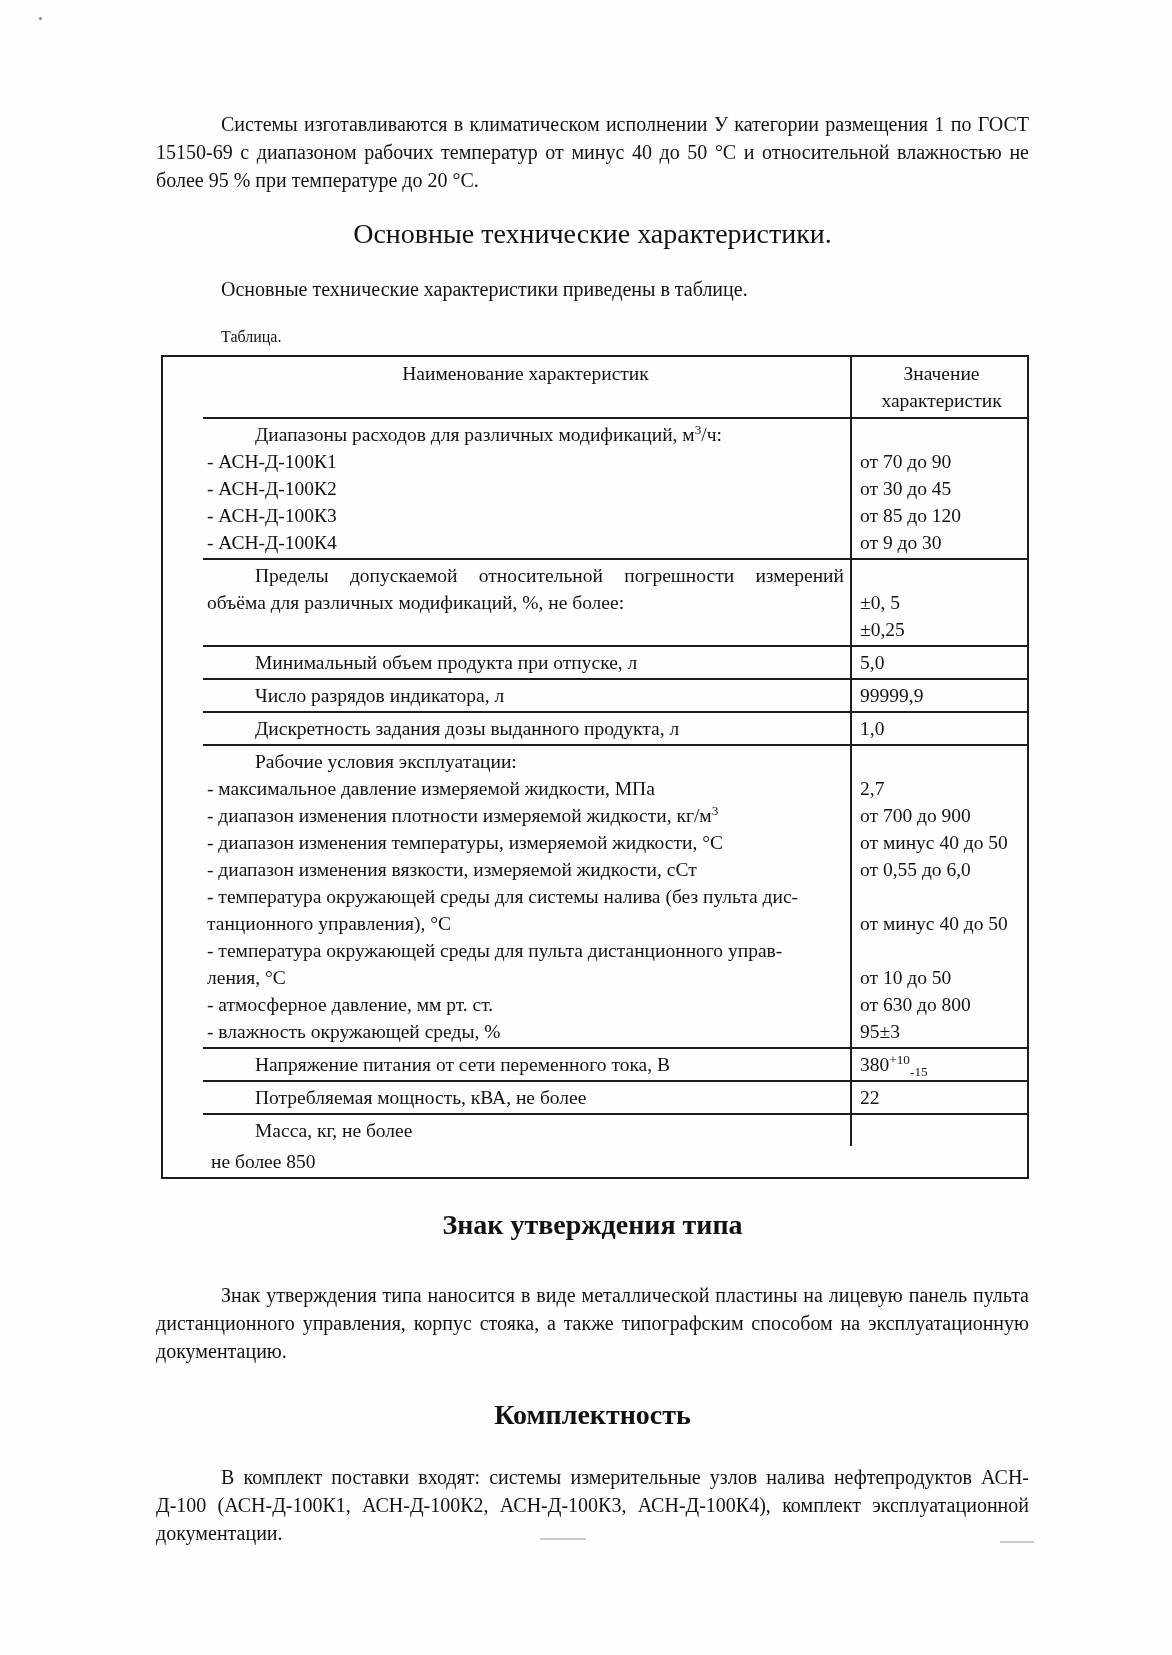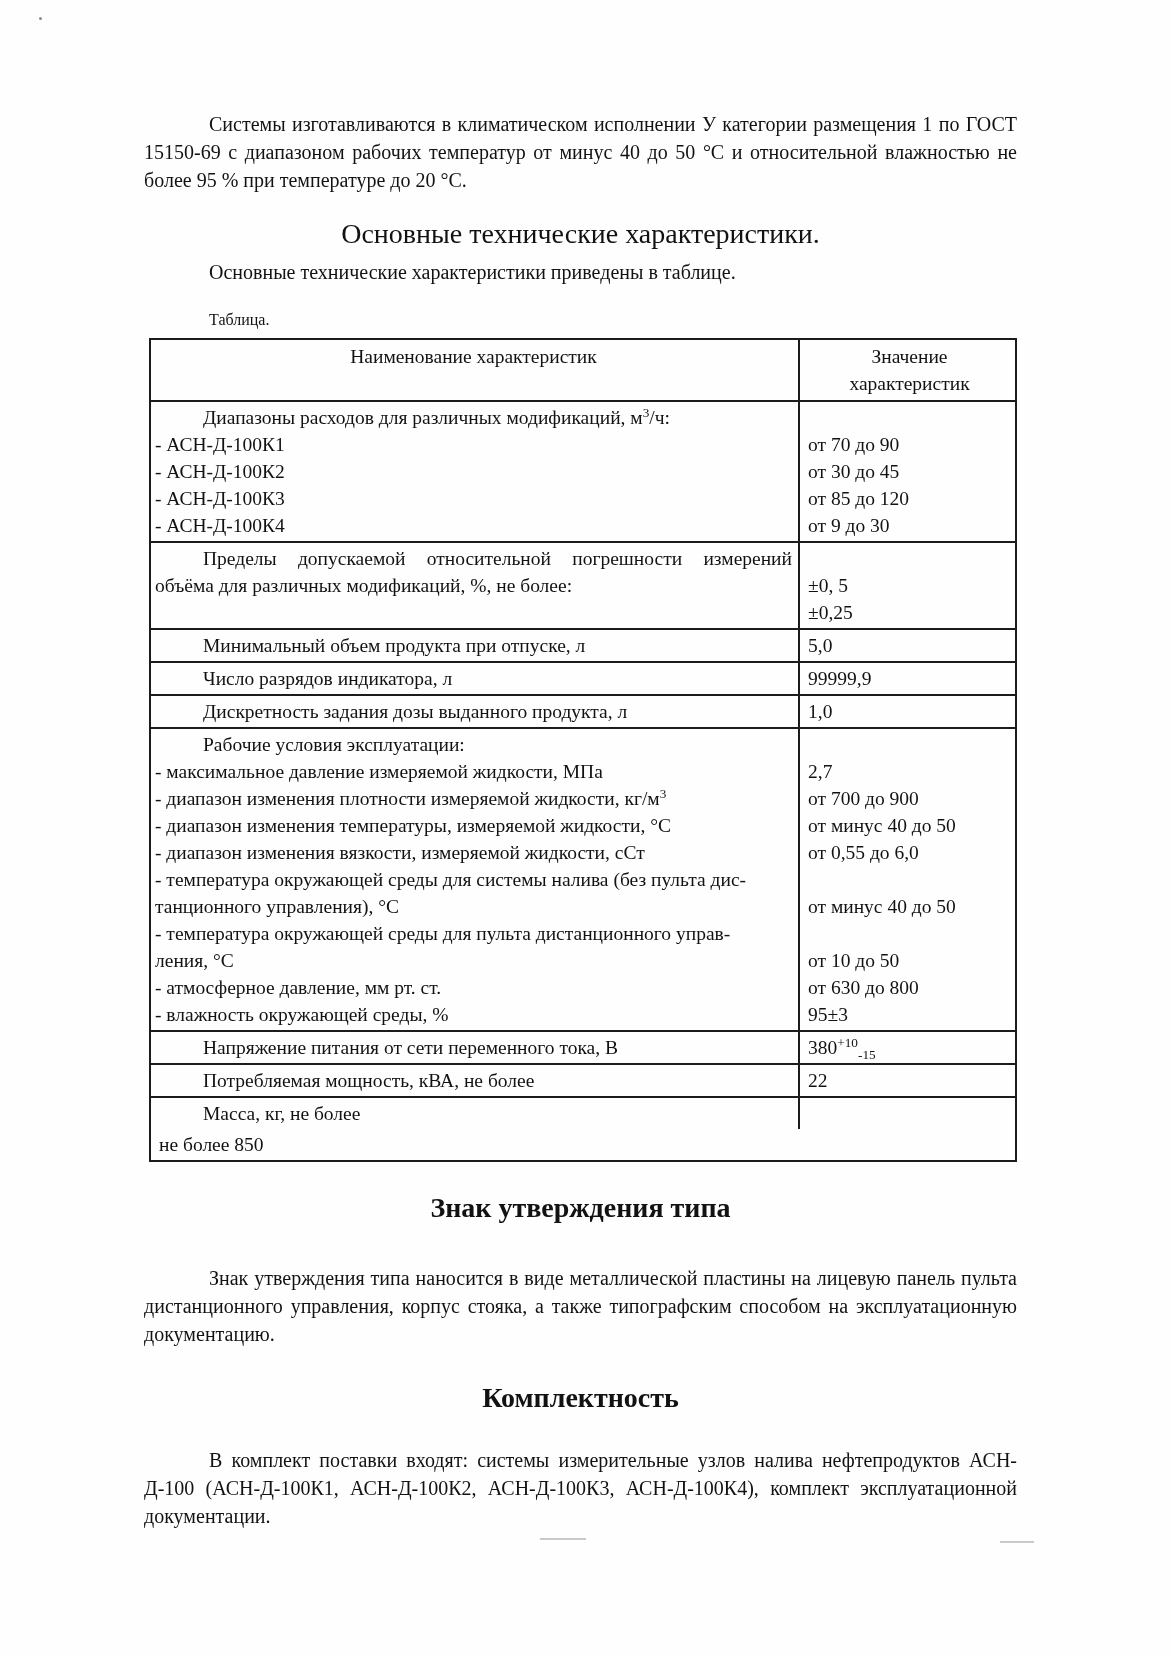--- a/index.html
+++ b/index.html
@@ -5,42 +5,43 @@
   html,body{margin:0;padding:0;background:#ffffff;}
   .page{
     position:relative;
     width:1172px;height:1655px;
     background:#fefefe;
     font-family:"Liberation Serif","DejaVu Serif",serif;
     color:#121212;
     overflow:hidden;
   }
   .content{
-    position:absolute;left:144px;top:110px;width:873px;font-family:Liberation Serif, serif;
+    position:absolute;left:156px;top:110px;width:873px;font-family:Liberation Serif, serif;
   }
   .para{
     font-size:20px;line-height:28px;text-align:justify;
     text-indent:65px;margin:0;
   }
   .center-heading{
     font-size:28px;line-height:28px;text-align:center;margin:0;
   }
   .bold{font-weight:bold;}
   .mt-heading1{margin-top:26px;}
-  .mt-para2{margin-top:10px;}
+  .mt-para2{margin-top:27px;}
   .caption{
     font-size:16px;line-height:28px;margin:20px 0 4px 0;
     text-indent:65px;text-align:left;
   }
   
   .stable{
     margin-left:5px;width:868px;
     border:2px solid #1c1c1c;
     font-size:19.5px;
     box-sizing:border-box;
+    padding-left:40px;
   }
   .trow,.thead{display:flex;border-bottom:2px solid #1c1c1c;}
   .trow:last-child{border-bottom:none;flex-direction:column;}
   .tcell{box-sizing:border-box;}
   .tcell.left{
     width:649px;border-right:2px solid #1c1c1c;
     padding:2px 6px 2px 4px;
   }
   .tcell.right{flex:1;padding:2px 4px 2px 8px;}
   .tline{line-height:27px;min-height:27px;white-space:normal;}

